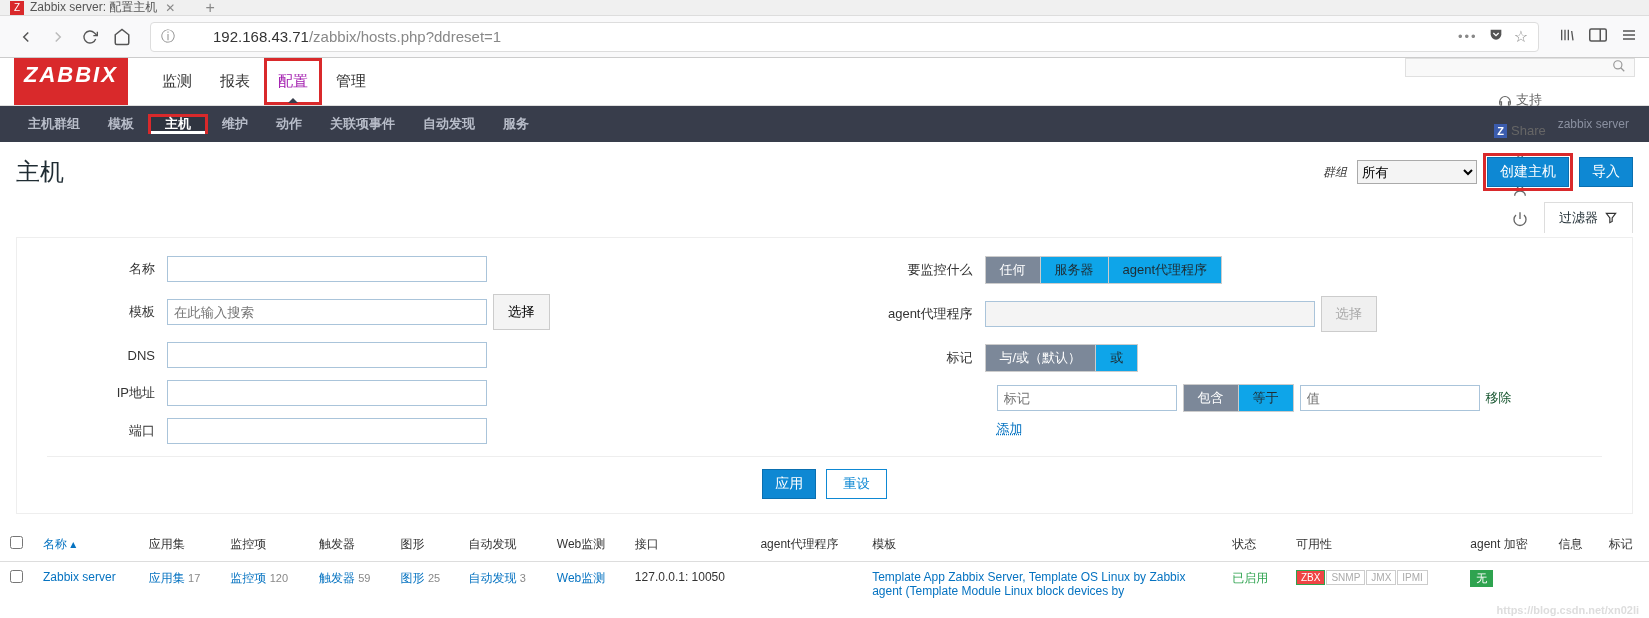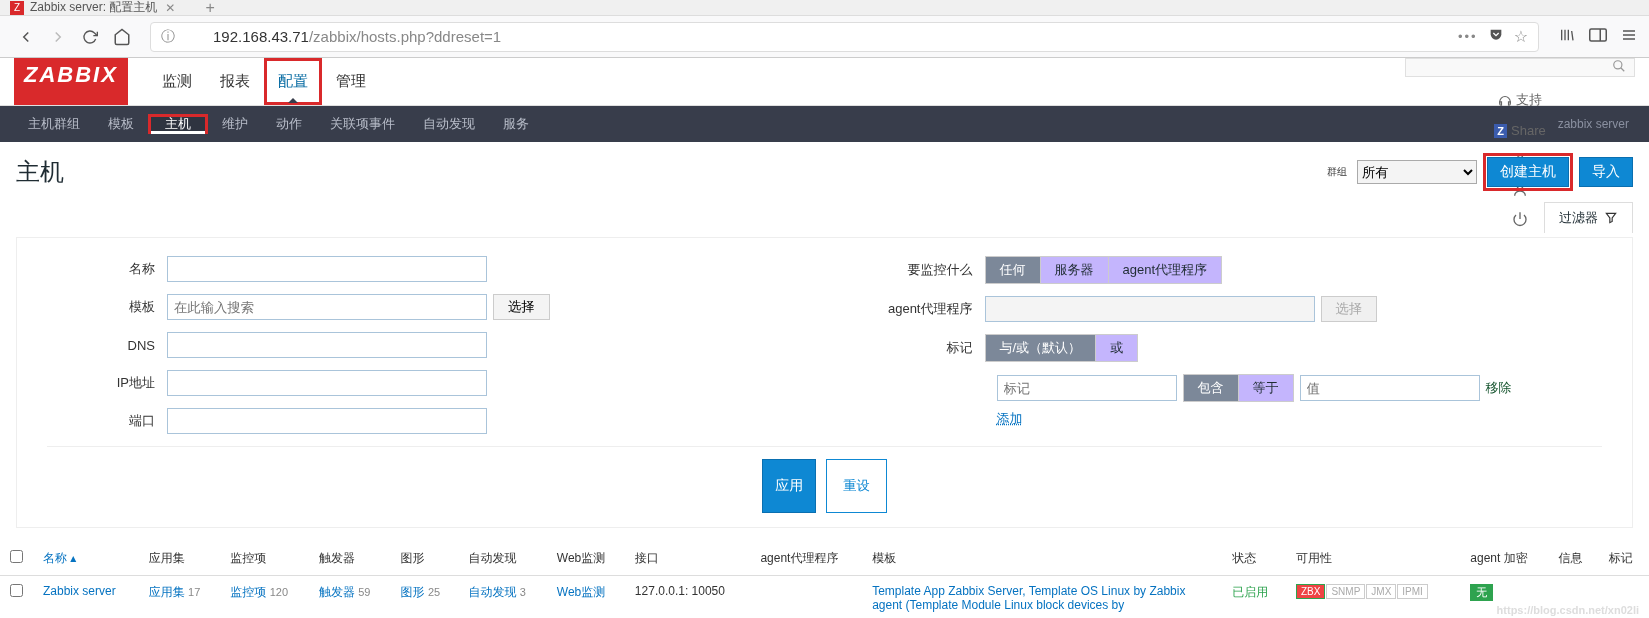--- a/index.html
+++ b/index.html
@@ -16,69 +16,69 @@
 .browser-bar .url-area { flex: 1; height: 30px; border: 1px solid #ddd; border-radius: 4px; background: #fff; display: flex; align-items: center; padding: 0 10px; margin: 0 20px 0 10px; }
 .browser-bar .url-area .info-icon { color: #888; margin-right: 10px; font-size: 14px; }
 .browser-bar .url-area .url-text { color: #888; font-size: 15px; }
 .browser-bar .url-area .url-text .host { color: #333; margin-left: 28px; }
 .browser-bar .right-icons { display: flex; align-items: center; gap: 14px; color: #555; }
 
 .zabbix-header { height: 48px; background: #fff; border-bottom: 1px solid #e0e0e0; display: flex; padding: 0 14px; }
 .zabbix-logo { background: #d9292b; color: #fff; font-weight: bold; font-size: 22px; padding: 4px 10px; letter-spacing: 2px; margin-right: 20px; font-style: italic; }
 .main-nav { display: flex; gap: 0; }
 .main-nav .nav-item { padding: 14px 14px; font-size: 15px; color: #333; cursor: pointer; position: relative; }
-.main-nav .nav-item.active { color: #0369a1; }
+.main-nav .nav-item.active { color: #a21caf; }
 .main-nav .nav-item.active::after { content: ""; position: absolute; left: 50%; bottom: -1px; transform: translateX(-50%); border: 5px solid transparent; border-bottom-color: #383d4b; }
 .main-nav .nav-item.highlighted { border: 3px solid #d9292b; padding: 11px 11px; }
 .header-right { margin-left: auto; display: flex; align-items: center; gap: 14px; color: #666; flex-direction: column; }
 .header-right .search-box { width: 230px; height: 28px; border: 1px solid #e0e0e0; background: #f9f9f9; display: flex; align-items: center; padding: 0 8px; }
 .header-right .search-box .sicon { margin-left: auto; color: #999; }
 .header-right .hitem { display: flex; align-items: center; gap: 4px; font-size: 13px; cursor: pointer; }
 .header-right .share-badge { background: #3b5cad; color: #fff; font-size: 11px; padding: 1px 3px; font-weight: bold; }
 
 .subnav { background: #383d4b; height: 36px; display: flex; align-items: center; padding: 0 14px; }
-.subnav .sub-item { color: #b8bdc9; padding: 0 14px; height: 20px; display: flex; align-items: center; cursor: pointer; font-size: 13px; }
+.subnav .sub-item { color: #b8bdc9; padding: 0 14px; height: 20px; display: flex; align-items: center; cursor: pointer; font-size: 13px; font-weight: bold; }
 .subnav .sub-item.highlighted { border: 3px solid #d9292b; background: #2f3440; color: #fff; position: relative; }
 .subnav .sub-item.highlighted::after { content: ""; position: absolute; bottom: -3px; left: 0; right: 0; height: 3px; background: #fff; }
 .subnav .spacer { flex: 1; }
 .subnav .server-name { color: #8a90a0; font-size: 12px; padding-right: 6px; }
 
 .page-head { display: flex; align-items: center; padding: 14px 16px; }
 .page-head h1 { font-size: 24px; font-weight: normal; color: #1f2c33; }
 .page-head .right { margin-left: auto; display: flex; align-items: center; gap: 10px; }
-.page-head .right label { font-size: 10px; color: #333; }
+.page-head .right label { font-size: 12px; color: #333; font-style: italic; }
 .page-head .right select { height: 24px; width: 120px; border: 1px solid #aaa; background: #f4f4f4; }
 .btn-primary { background: #0e88d3; color: #fff; border: 1px solid #0a6fb0; padding: 5px 12px; cursor: pointer; font-size: 14px; }
 .btn-primary.highlighted { outline: 3px solid #d9292b; outline-offset: 1px; }
 
 .filter-toggle { display: flex; justify-content: flex-end; padding: 0 16px 4px 16px; }
 .filter-toggle .tab { border: 1px solid #ddd; border-bottom: none; padding: 6px 14px; background: #fff; display: flex; align-items: center; gap: 6px; cursor: pointer; }
 
 .filter-panel { margin: 0 16px; border: 1px solid #eee; background: #fff; padding: 18px 30px 14px 30px; }
 .filter-body { display: flex; gap: 80px; }
 .filter-col { flex: 1; }
 .filter-row { display: flex; align-items: center; margin-bottom: 12px; }
 .filter-row label { width: 120px; text-align: right; padding-right: 12px; color: #333; }
 .filter-row input[type="text"] { height: 26px; border: 1px solid #aac4da; padding: 0 6px; width: 320px; }
 .filter-row input[type="text"].wide { width: 320px; }
-.filter-row .btn-small { height: 26px; border: 1px solid #ccc; background: #f4f4f4; padding: 0 14px; margin-left: 6px; cursor: pointer; }
+.filter-row .btn-small { height: 36px; border: 1px solid #ccc; background: #f4f4f4; padding: 0 14px; margin-left: 6px; cursor: pointer; }
 .filter-row .btn-small.disabled { color: #aaa; background: #f0f0f0; cursor: default; }
 .radio-group { display: flex; border: 1px solid #ccc; }
-.radio-group .opt { padding: 4px 14px; border-right: 1px solid #ccc; background: #c4b5fd; cursor: pointer; }
+.radio-group .opt { padding: 4px 14px; border-right: 1px solid #ccc; background: #0ea5e9; cursor: pointer; }
 .radio-group .opt:last-child { border-right: none; }
 .radio-group .opt.active { background: #7c8899; color: #fff; }
 .tag-row { display: flex; align-items: center; gap: 6px; margin-bottom: 8px; margin-left: 132px; }
 .tag-row input { height: 26px; border: 1px solid #aac4da; padding: 0 6px; }
 .tag-row .tag-name { width: 180px; }
 .tag-row .tag-val { width: 180px; }
 .add-link { color: #0673c1; text-decoration: underline dotted; cursor: pointer; margin-left: 132px; }
 .remove-link { color: #14532d; cursor: pointer; }
 
 .filter-actions { display: flex; justify-content: center; gap: 10px; padding-top: 12px; border-top: 1px solid #eee; }
-.btn-default { background: #fff; border: 1px solid #0e88d3; color: #0e88d3; padding: 17px 16px; cursor: pointer; }
+.btn-default { background: #fff; border: 1px solid #0e88d3; color: #0e88d3; padding: 5px 16px; cursor: pointer; }
 
 .data-table { width: 100%; margin-top: 14px; border-collapse: collapse; }
 .data-table th, .data-table td { text-align: left; padding: 8px 10px; font-size: 12px; vertical-align: top; }
 .data-table thead th { border-bottom: 1px solid #ddd; color: #333; font-weight: normal; }
 .data-table thead th .sortable { color: #0673c1; cursor: pointer; }
 .data-table tbody td { color: #333; }
 .data-table .link { color: #0673c1; cursor: pointer; }
 .data-table .count { color: #888; font-size: 11px; }
 .data-table .status-enabled { color: #2ea34f; cursor: pointer; }
 .avail-badge { display: inline-block; padding: 1px 4px; font-size: 10px; border: 1px solid #ccc; color: #aaa; margin-right: 1px; }

